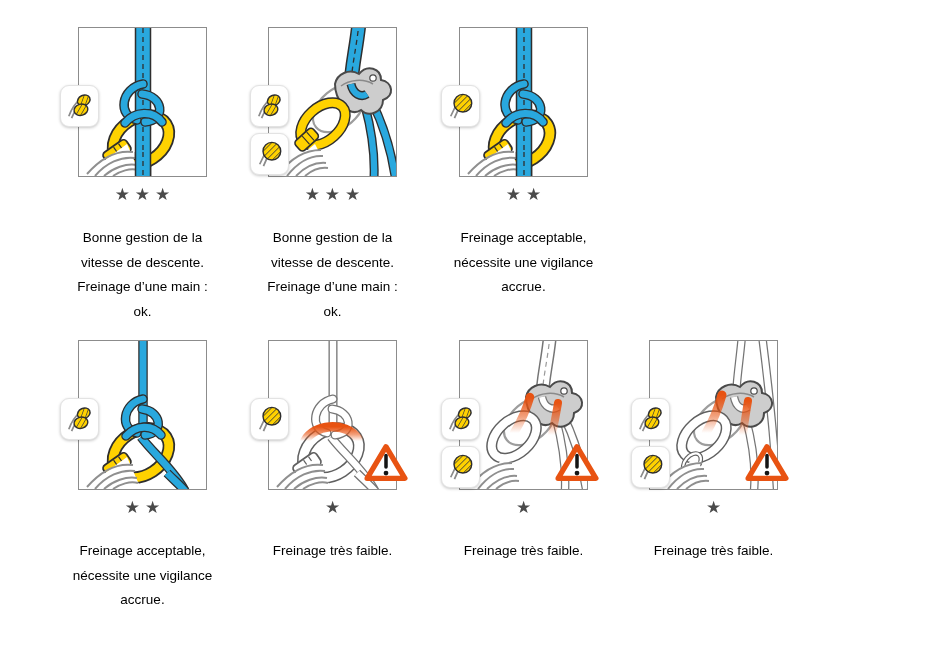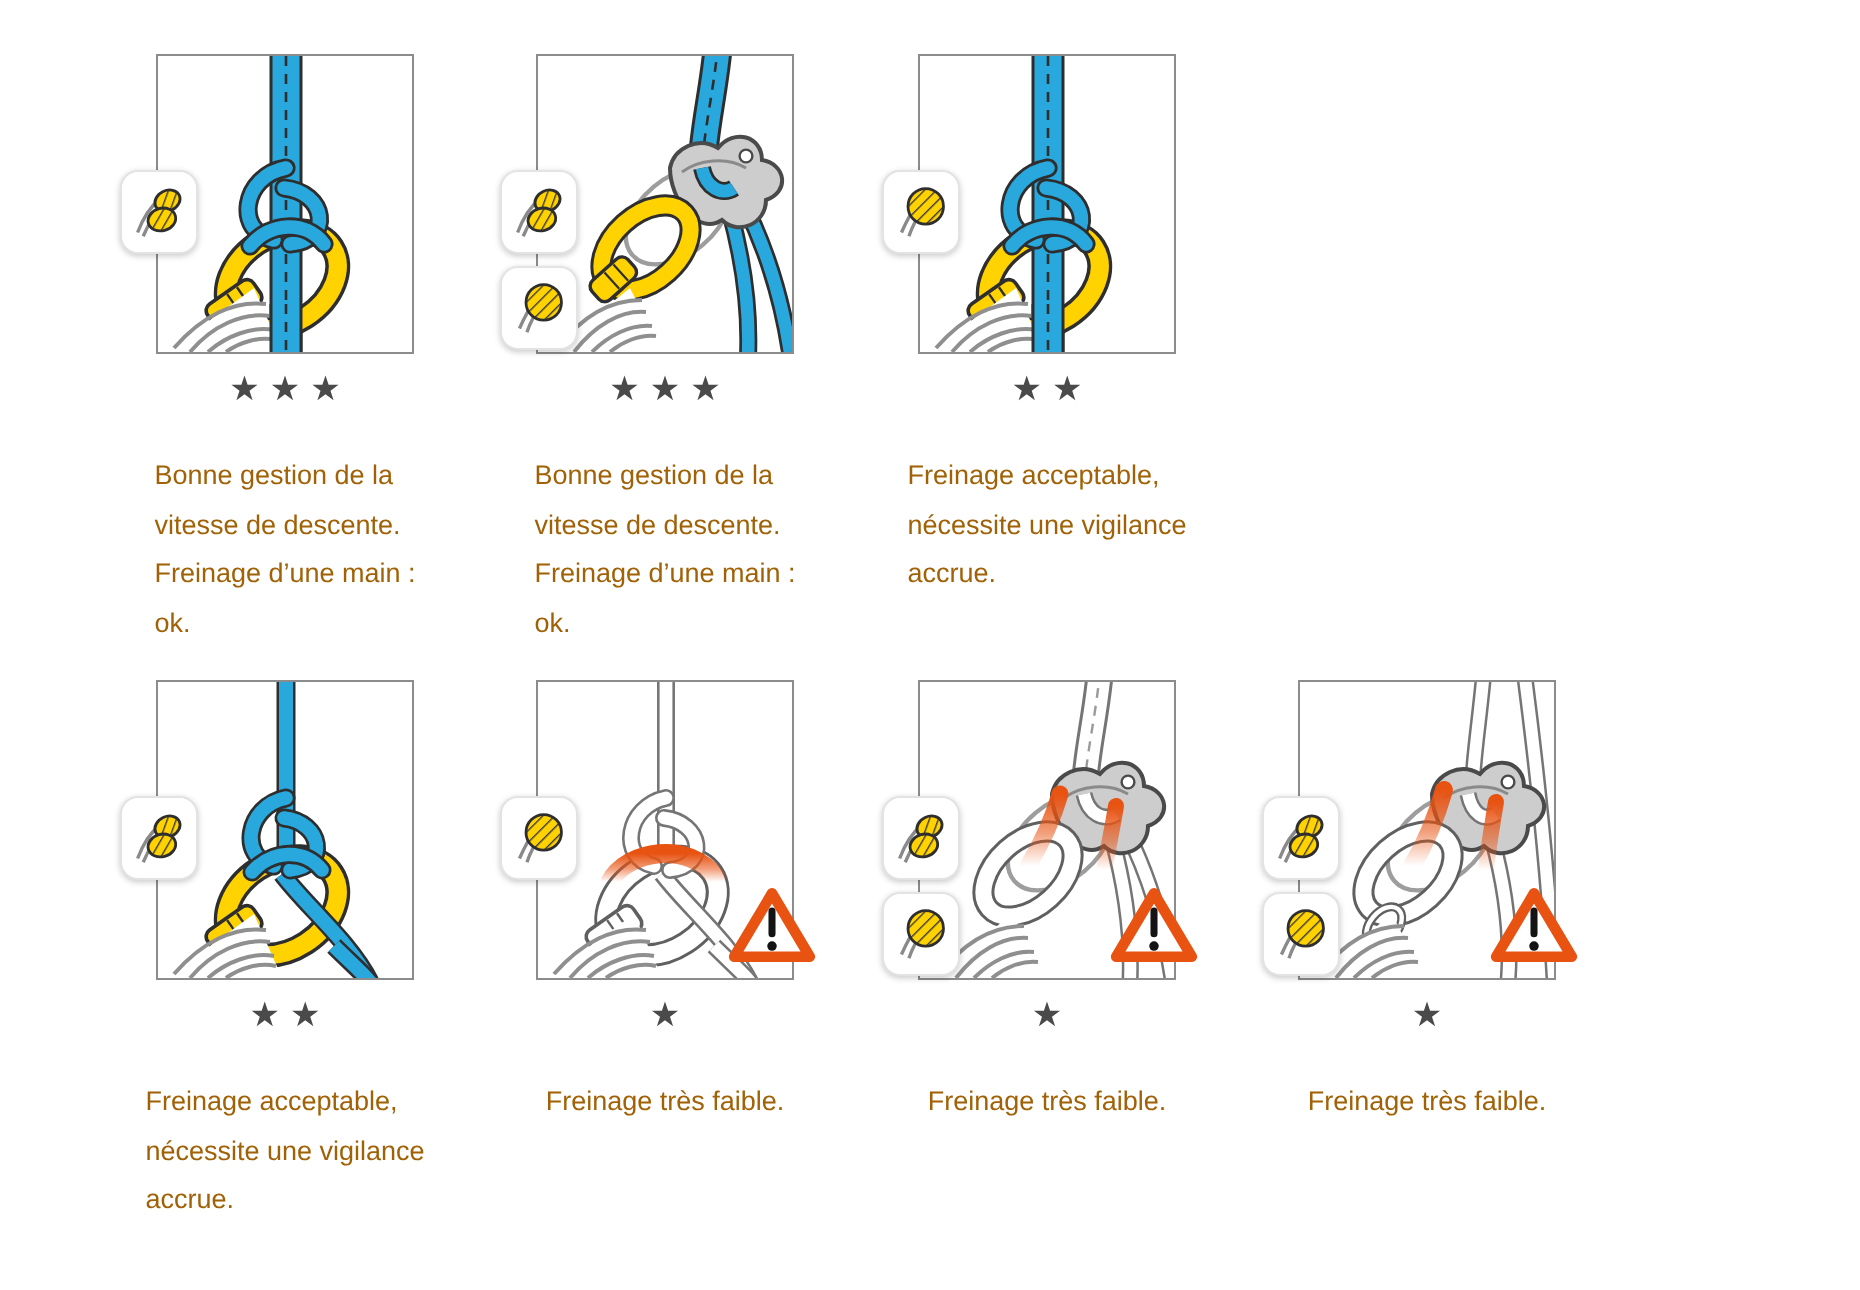--- a/index.html
+++ b/index.html
@@ -7,22 +7,22 @@
           font-family:"Liberation Sans",sans-serif;overflow:hidden;}
   .card{position:absolute;width:191px;display:flex;flex-direction:column;align-items:center;}
   .frame{position:relative;width:127px;height:148px;border:1px solid #8c8c8c;background:#fff;}
   .frame svg.illu{display:block;width:127px;height:148px;}
   .badges{position:absolute;left:-19px;top:57px;display:flex;flex-direction:column;gap:6px;}
   .badge{width:37px;height:40px;background:#fff;border:1px solid #e3e3e3;border-radius:9px;
          box-shadow:0 1px 3px rgba(0,0,0,.22);display:flex;align-items:center;justify-content:center;}
   .warn{position:absolute;right:-12px;bottom:6px;width:44px;height:41px;}
   .stars{margin-top:7px;height:22px;line-height:22px;font-size:17px;letter-spacing:5px;
          margin-right:-5px;color:#4a4a4a;}
-  .caption{margin-top:20px;font-size:13.5px;line-height:24.5px;color:#a16207;
-           text-align:left;white-space:pre-line;}
+  .caption{margin-top:20px;font-size:13.5px;line-height:24.5px;color:#000000;
+           text-align:center;white-space:pre-line;}
 </style>
 </head>
 <body>
 
 <svg width="0" height="0" style="position:absolute" aria-hidden="true">
   <defs>
     <pattern id="hatch" width="4.5" height="4.5" patternUnits="userSpaceOnUse" patternTransform="rotate(45)">
       <rect width="4.5" height="4.5" fill="#FFD200"></rect>
       <line x1="0" y1="0" x2="0" y2="4.5" stroke="#3c3c3c" stroke-width="1.5"></line>
     </pattern>

